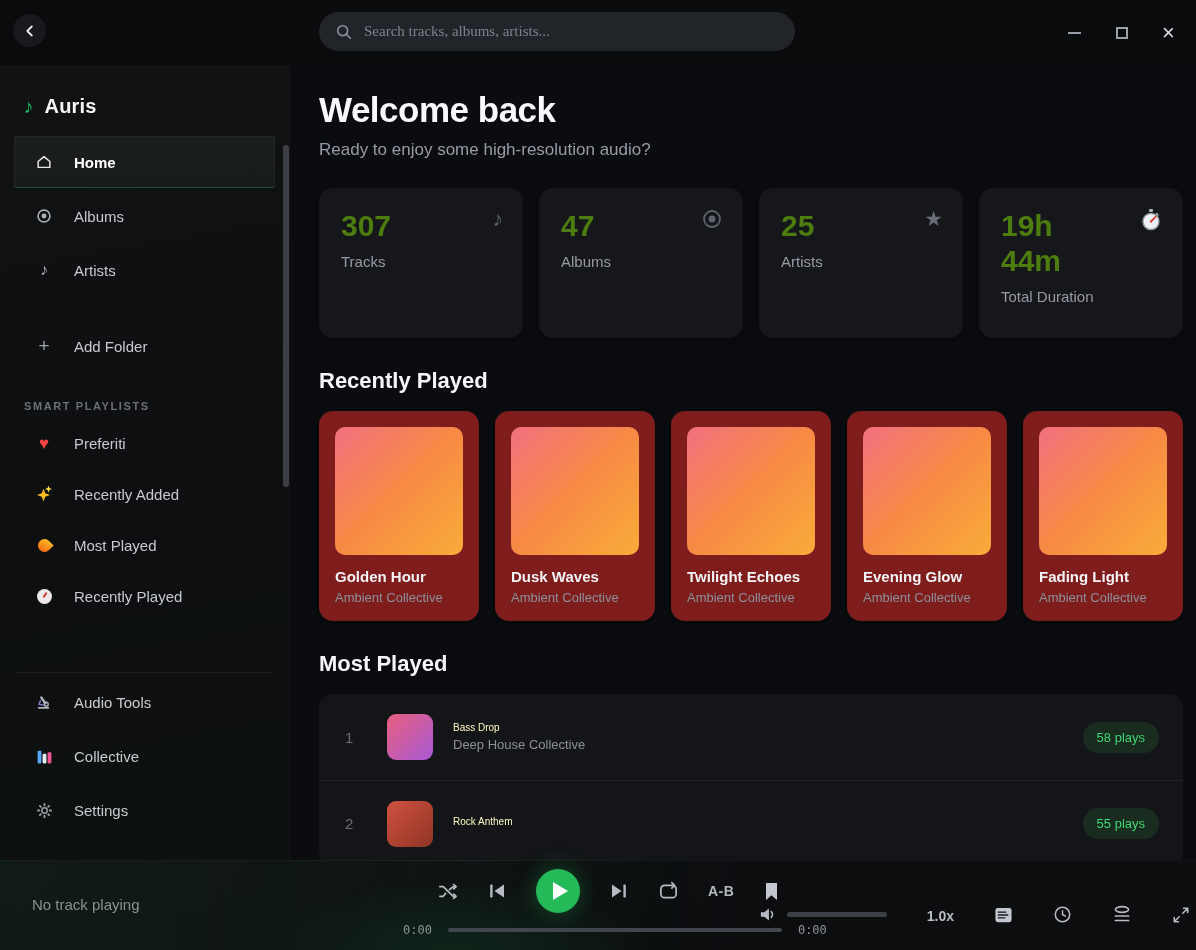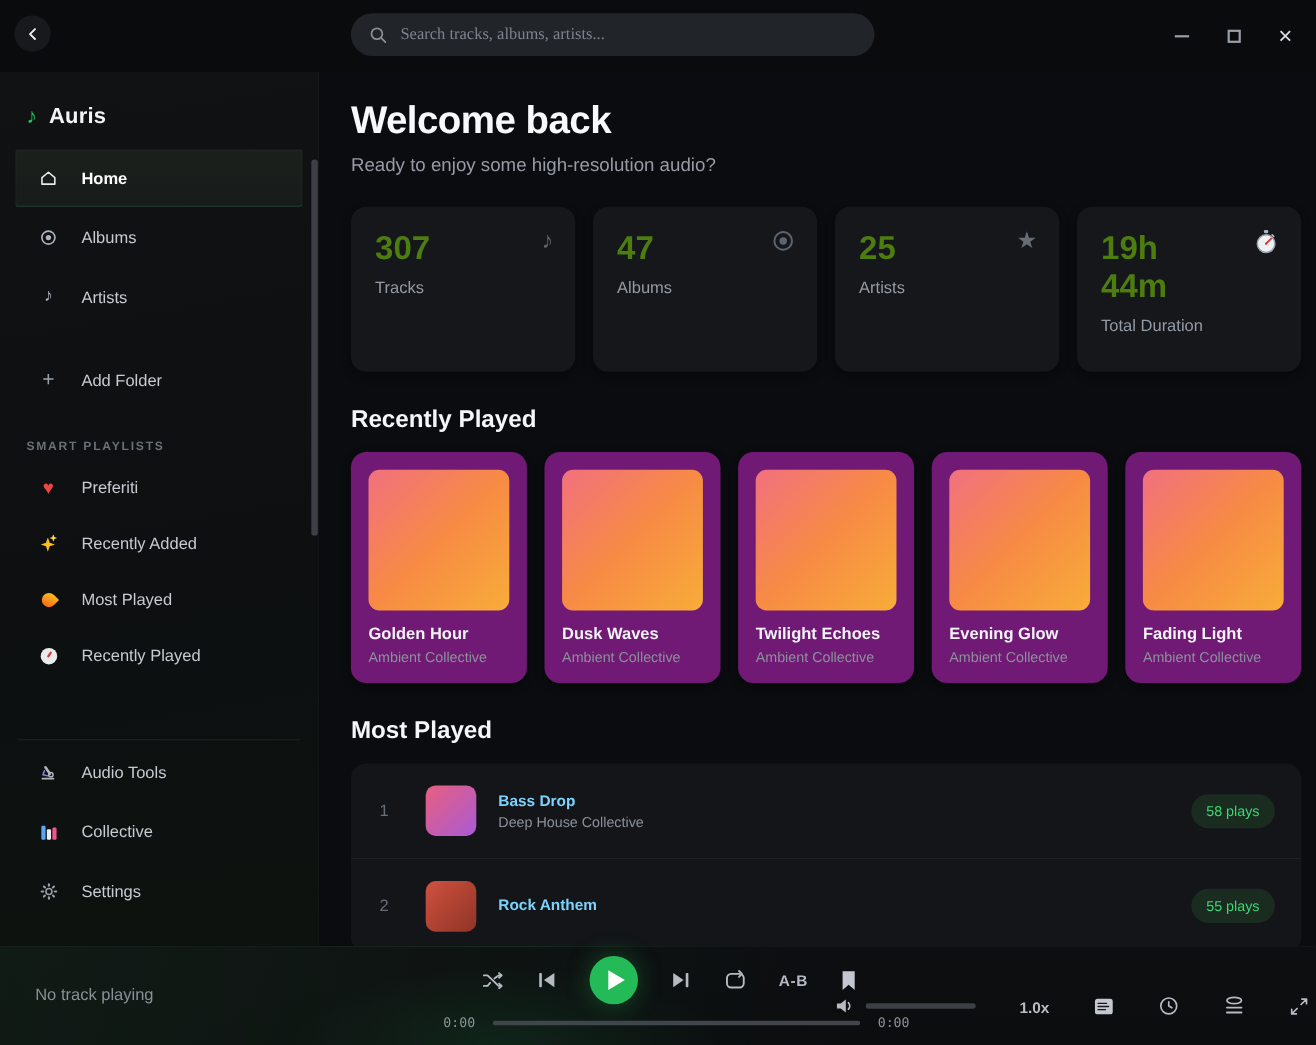--- a/index.html
+++ b/index.html
@@ -64,34 +64,34 @@
   .page-title { margin-top:25px; font-size:35px; font-weight:800; letter-spacing:-0.5px; color:#f8f9fa; }
   .page-subtitle { margin-top:10px; font-size:17px; color:#969ca6; }
   .stats { display:grid; grid-template-columns:repeat(4,1fr); gap:16px; margin-top:28px; }
   .stat-card { position:relative; height:150px; background:#15171b; border-radius:14px; padding:21px 22px;
                box-shadow:0 3px 8px rgba(0,0,0,0.35); }
   .stat-value { font-size:30px; font-weight:700; color:#4d7c0f; line-height:1.16; max-width:96px; }
   .stat-label { margin-top:9px; font-size:15px; color:#959ba5; }
   .stat-ic { position:absolute; top:20px; right:20px; color:#5d646e; font-size:21px; line-height:1; }
   .sec-heading { margin-top:30px; font-size:22px; font-weight:800; color:#f5f6f8; }
   .albums-row { display:flex; gap:16px; margin-top:17px; }
-  .album-card { width:160px; background:#701a75; border-radius:14px; padding:16px; cursor:pointer;
+  .album-card { width:160px; background:#7f1d1d; border-radius:14px; padding:16px; cursor:pointer;
                 box-shadow:0 3px 8px rgba(0,0,0,0.35); }
   .album-art { width:128px; height:128px; border-radius:10px;
                background:linear-gradient(135deg,#f1707f 0%,#f78b44 50%,#f8ac39 100%); }
   .album-title { margin-top:13px; font-size:15px; font-weight:700; color:#f2f3f5; white-space:nowrap; }
   .album-artist { margin-top:5px; font-size:13px; color:#8b919b; }
   .track-list { margin-top:17px; background:#131519; border-radius:14px; overflow:hidden; }
   .track-row { display:flex; align-items:center; height:86px; padding:0 24px 0 26px; cursor:pointer; }
   .track-row + .track-row { border-top:1px solid #1e2126; }
   .track-rank { width:28px; font-size:15px; color:#686e78; }
   .track-art { width:46px; height:46px; border-radius:9px; margin:0 20px 0 14px; flex:none; }
   .art-1 { background:linear-gradient(135deg,#e85f7e 0%,#a95ad6 100%); }
   .art-2 { background:linear-gradient(135deg,#d05140 0%,#8f3425 100%); }
-  .track-title { font-size:14px; font-weight:700; color:#7dd3fc; }
+  .track-title { font-size:10px; font-weight:400; color:#fef9c3; }
   .track-artist { margin-top:4px; font-size:13px; color:#8b919b; }
   .plays-badge { margin-left:auto; background:#1a2b20; color:#3fd873; font-size:13px;
                  padding:8px 14px; border-radius:17px; }
 
   
   .player { position:absolute; left:0; bottom:0; width:100%; height:90px;
     background:
       radial-gradient(300px 110px at 460px 100%, rgba(34,197,94,0.10), transparent 65%),
       linear-gradient(90deg, rgba(25,48,30,0.38) 0%, rgba(25,48,30,0.14) 40%, rgba(0,0,0,0) 65%),
       linear-gradient(180deg,#0c0e10,#0b0d0f);

